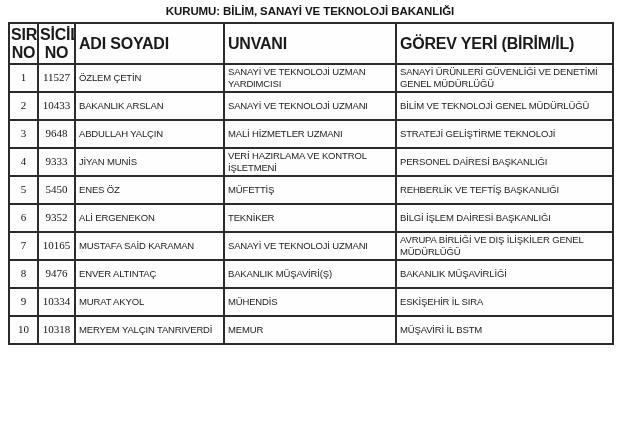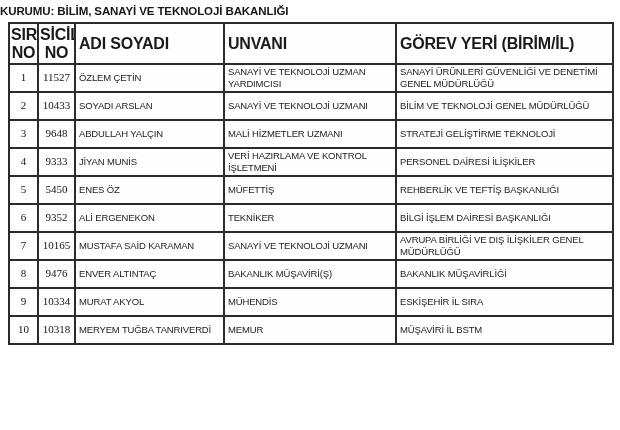--- a/index.html
+++ b/index.html
@@ -11,20 +11,21 @@
     font-family: "Liberation Sans", sans-serif;
     color: #1c1c1c;
     overflow: hidden;
   }
   .page {
     width: 620px;
     height: 430px;
     position: relative;
   }
   .doc-title {
+    text-align: center;
     font-weight: bold;
     font-size: 11.5px;
     letter-spacing: -0.1px;
     padding-top: 5px;
     color: #161616;
   }
   table.personnel {
     border-collapse: collapse;
     table-layout: fixed;
     width: 604px;
@@ -98,37 +99,37 @@
         <tr class="data-row">
     <td class="num">1</td>
     <td class="num">11527</td>
     <td>ÖZLEM ÇETİN</td>
     <td>SANAYİ VE TEKNOLOJİ UZMAN YARDIMCISI</td>
     <td>SANAYİ ÜRÜNLERİ GÜVENLİĞİ VE DENETİMİ GENEL MÜDÜRLÜĞÜ</td>
   </tr>
         <tr class="data-row">
     <td class="num">2</td>
     <td class="num">10433</td>
-    <td>SOYADI ARSLAN</td>
+    <td>BAKANLIK ARSLAN</td>
     <td>SANAYİ VE TEKNOLOJİ UZMANI</td>
     <td>BİLİM VE TEKNOLOJİ GENEL MÜDÜRLÜĞÜ</td>
   </tr>
         <tr class="data-row">
     <td class="num">3</td>
     <td class="num">9648</td>
     <td>ABDULLAH YALÇIN</td>
     <td>MALİ HİZMETLER UZMANI</td>
     <td>STRATEJİ GELİŞTİRME TEKNOLOJİ</td>
   </tr>
         <tr class="data-row">
     <td class="num">4</td>
     <td class="num">9333</td>
     <td>JİYAN MUNİS</td>
     <td>VERİ HAZIRLAMA VE KONTROL İŞLETMENİ</td>
-    <td>PERSONEL DAİRESİ İLİŞKİLER</td>
+    <td>PERSONEL DAİRESİ BAŞKANLIĞI</td>
   </tr>
         <tr class="data-row">
     <td class="num">5</td>
     <td class="num">5450</td>
     <td>ENES ÖZ</td>
     <td>MÜFETTİŞ</td>
     <td>REHBERLİK VE TEFTİŞ BAŞKANLIĞI</td>
   </tr>
         <tr class="data-row">
     <td class="num">6</td>
@@ -154,19 +155,19 @@
         <tr class="data-row">
     <td class="num">9</td>
     <td class="num">10334</td>
     <td>MURAT AKYOL</td>
     <td>MÜHENDİS</td>
     <td>ESKİŞEHİR İL SIRA</td>
   </tr>
         <tr class="data-row">
     <td class="num">10</td>
     <td class="num">10318</td>
-    <td>MERYEM TUĞBA TANRIVERDİ</td>
+    <td>MERYEM YALÇIN TANRIVERDİ</td>
     <td>MEMUR</td>
     <td>MÜŞAVİRİ İL BSTM</td>
   </tr>
       </tbody>
   </table>
 </div>
 
 </body></html>

